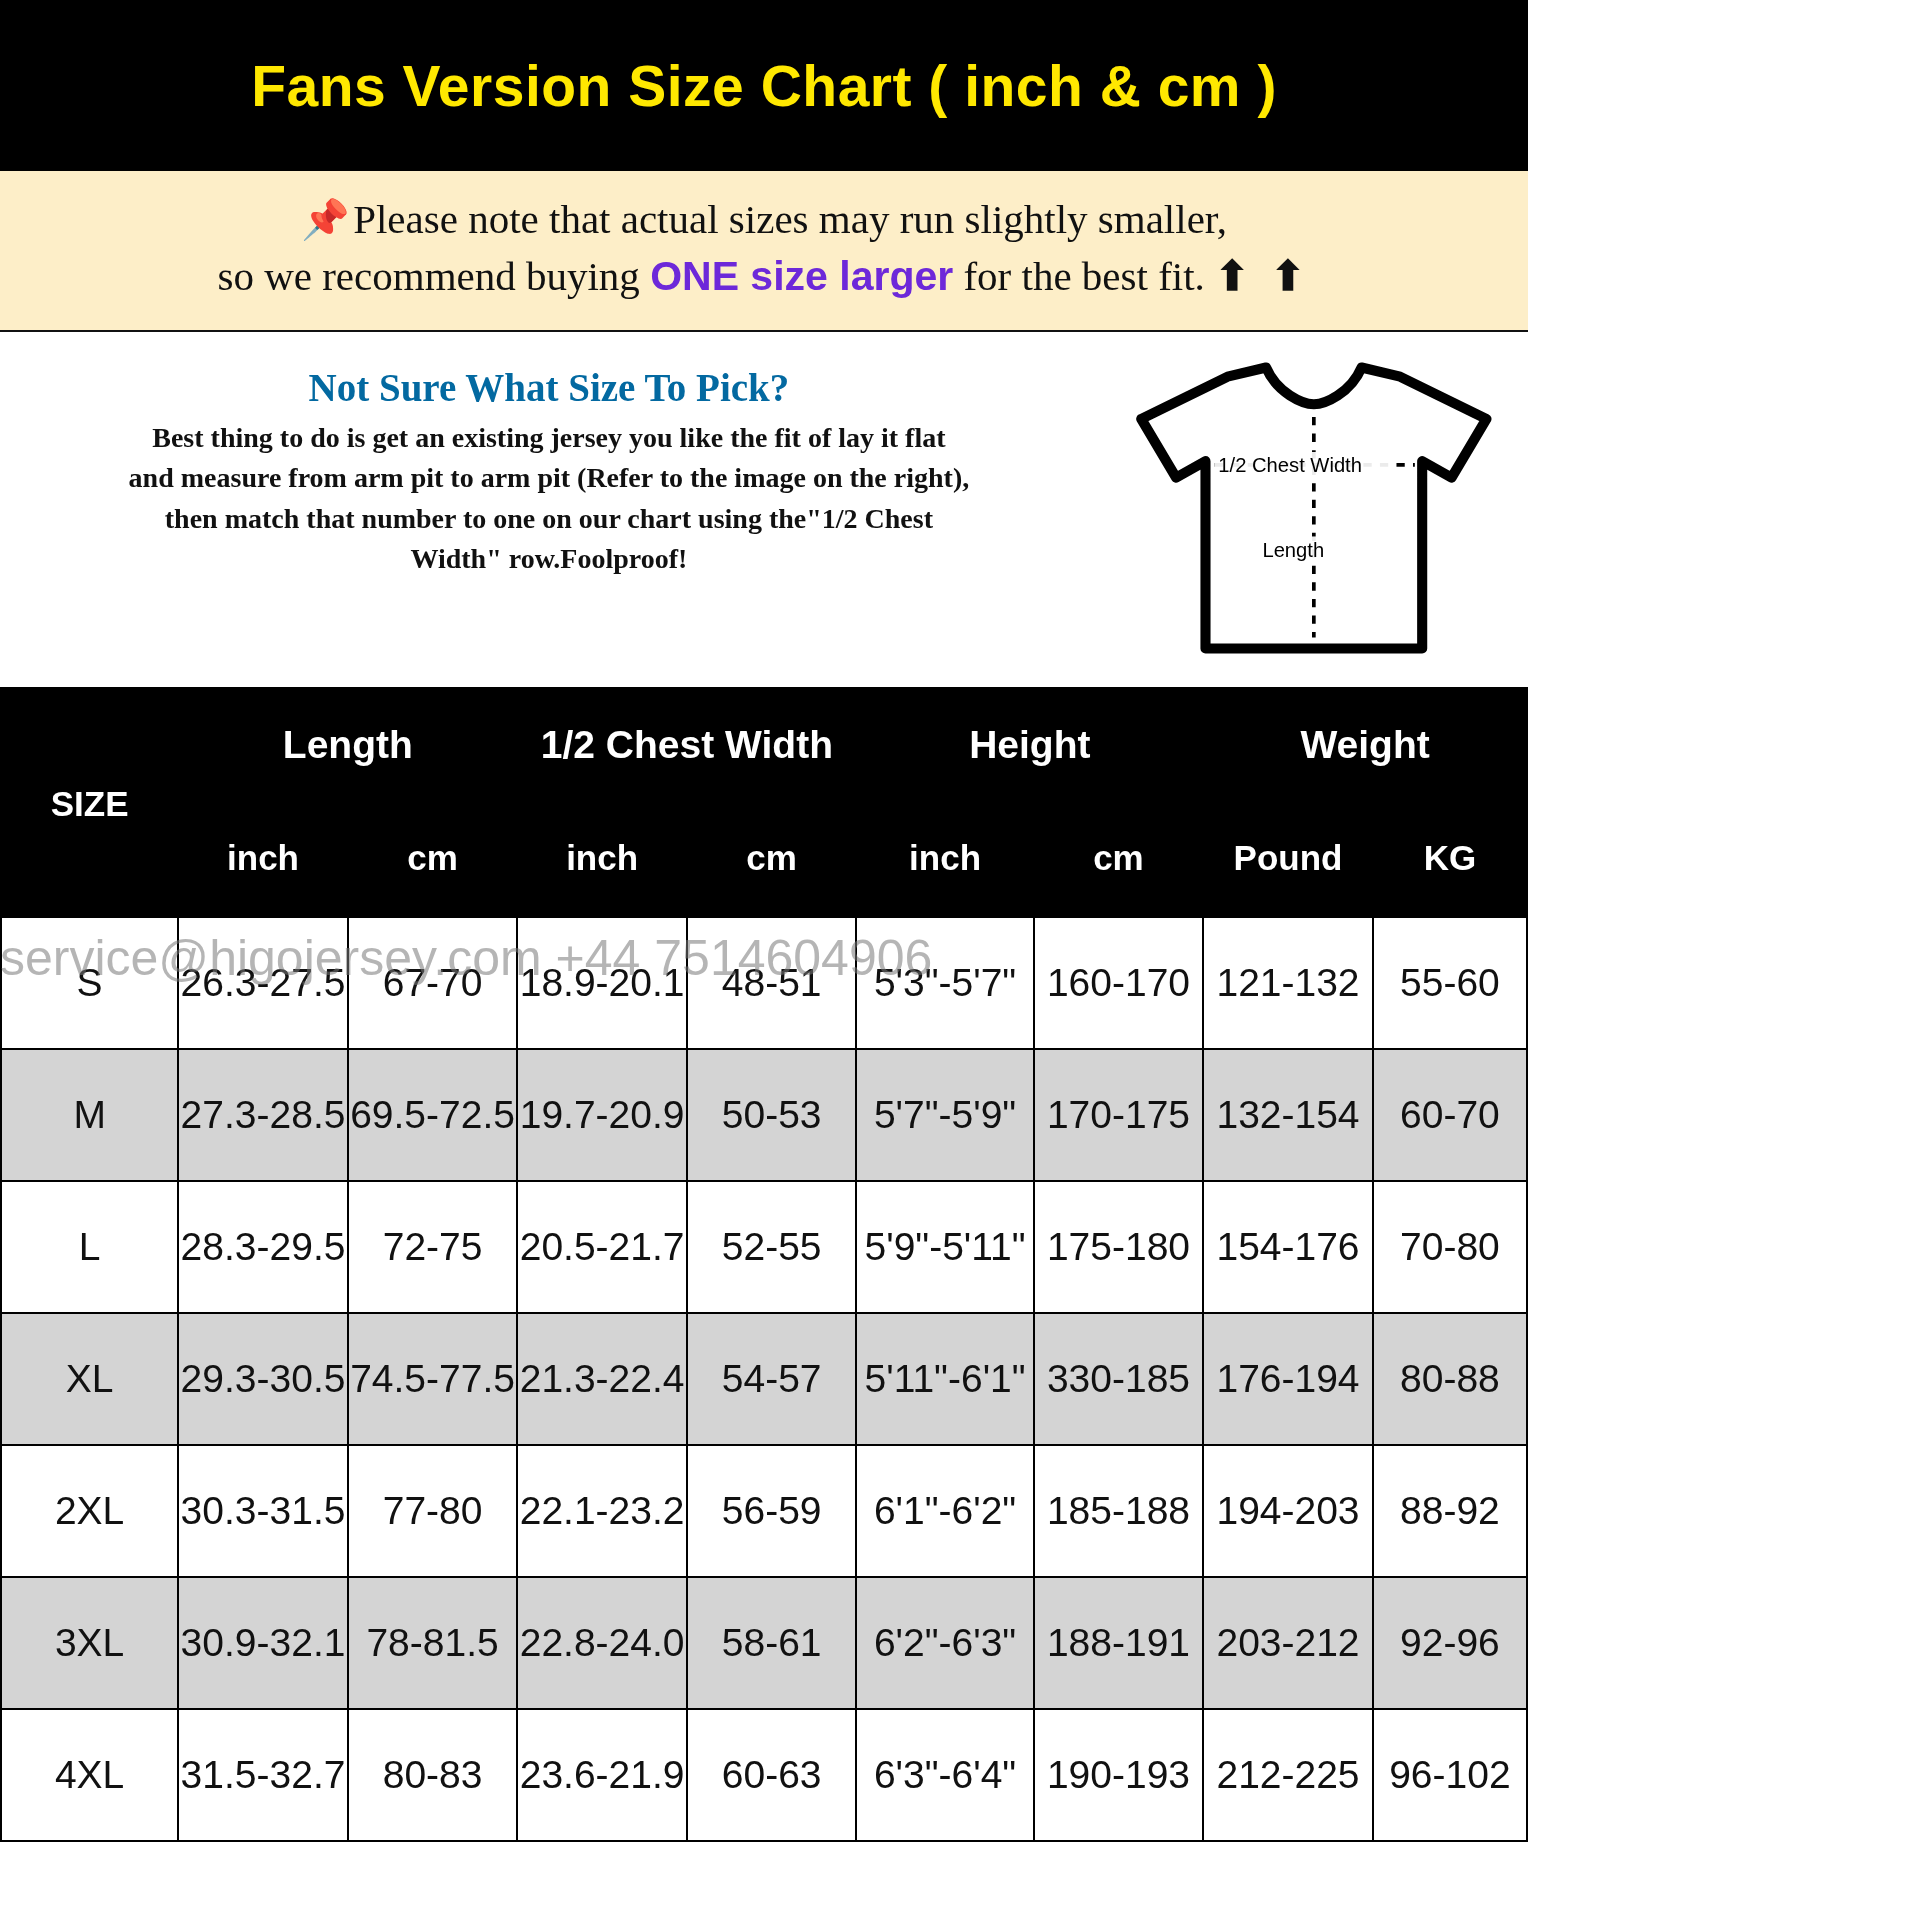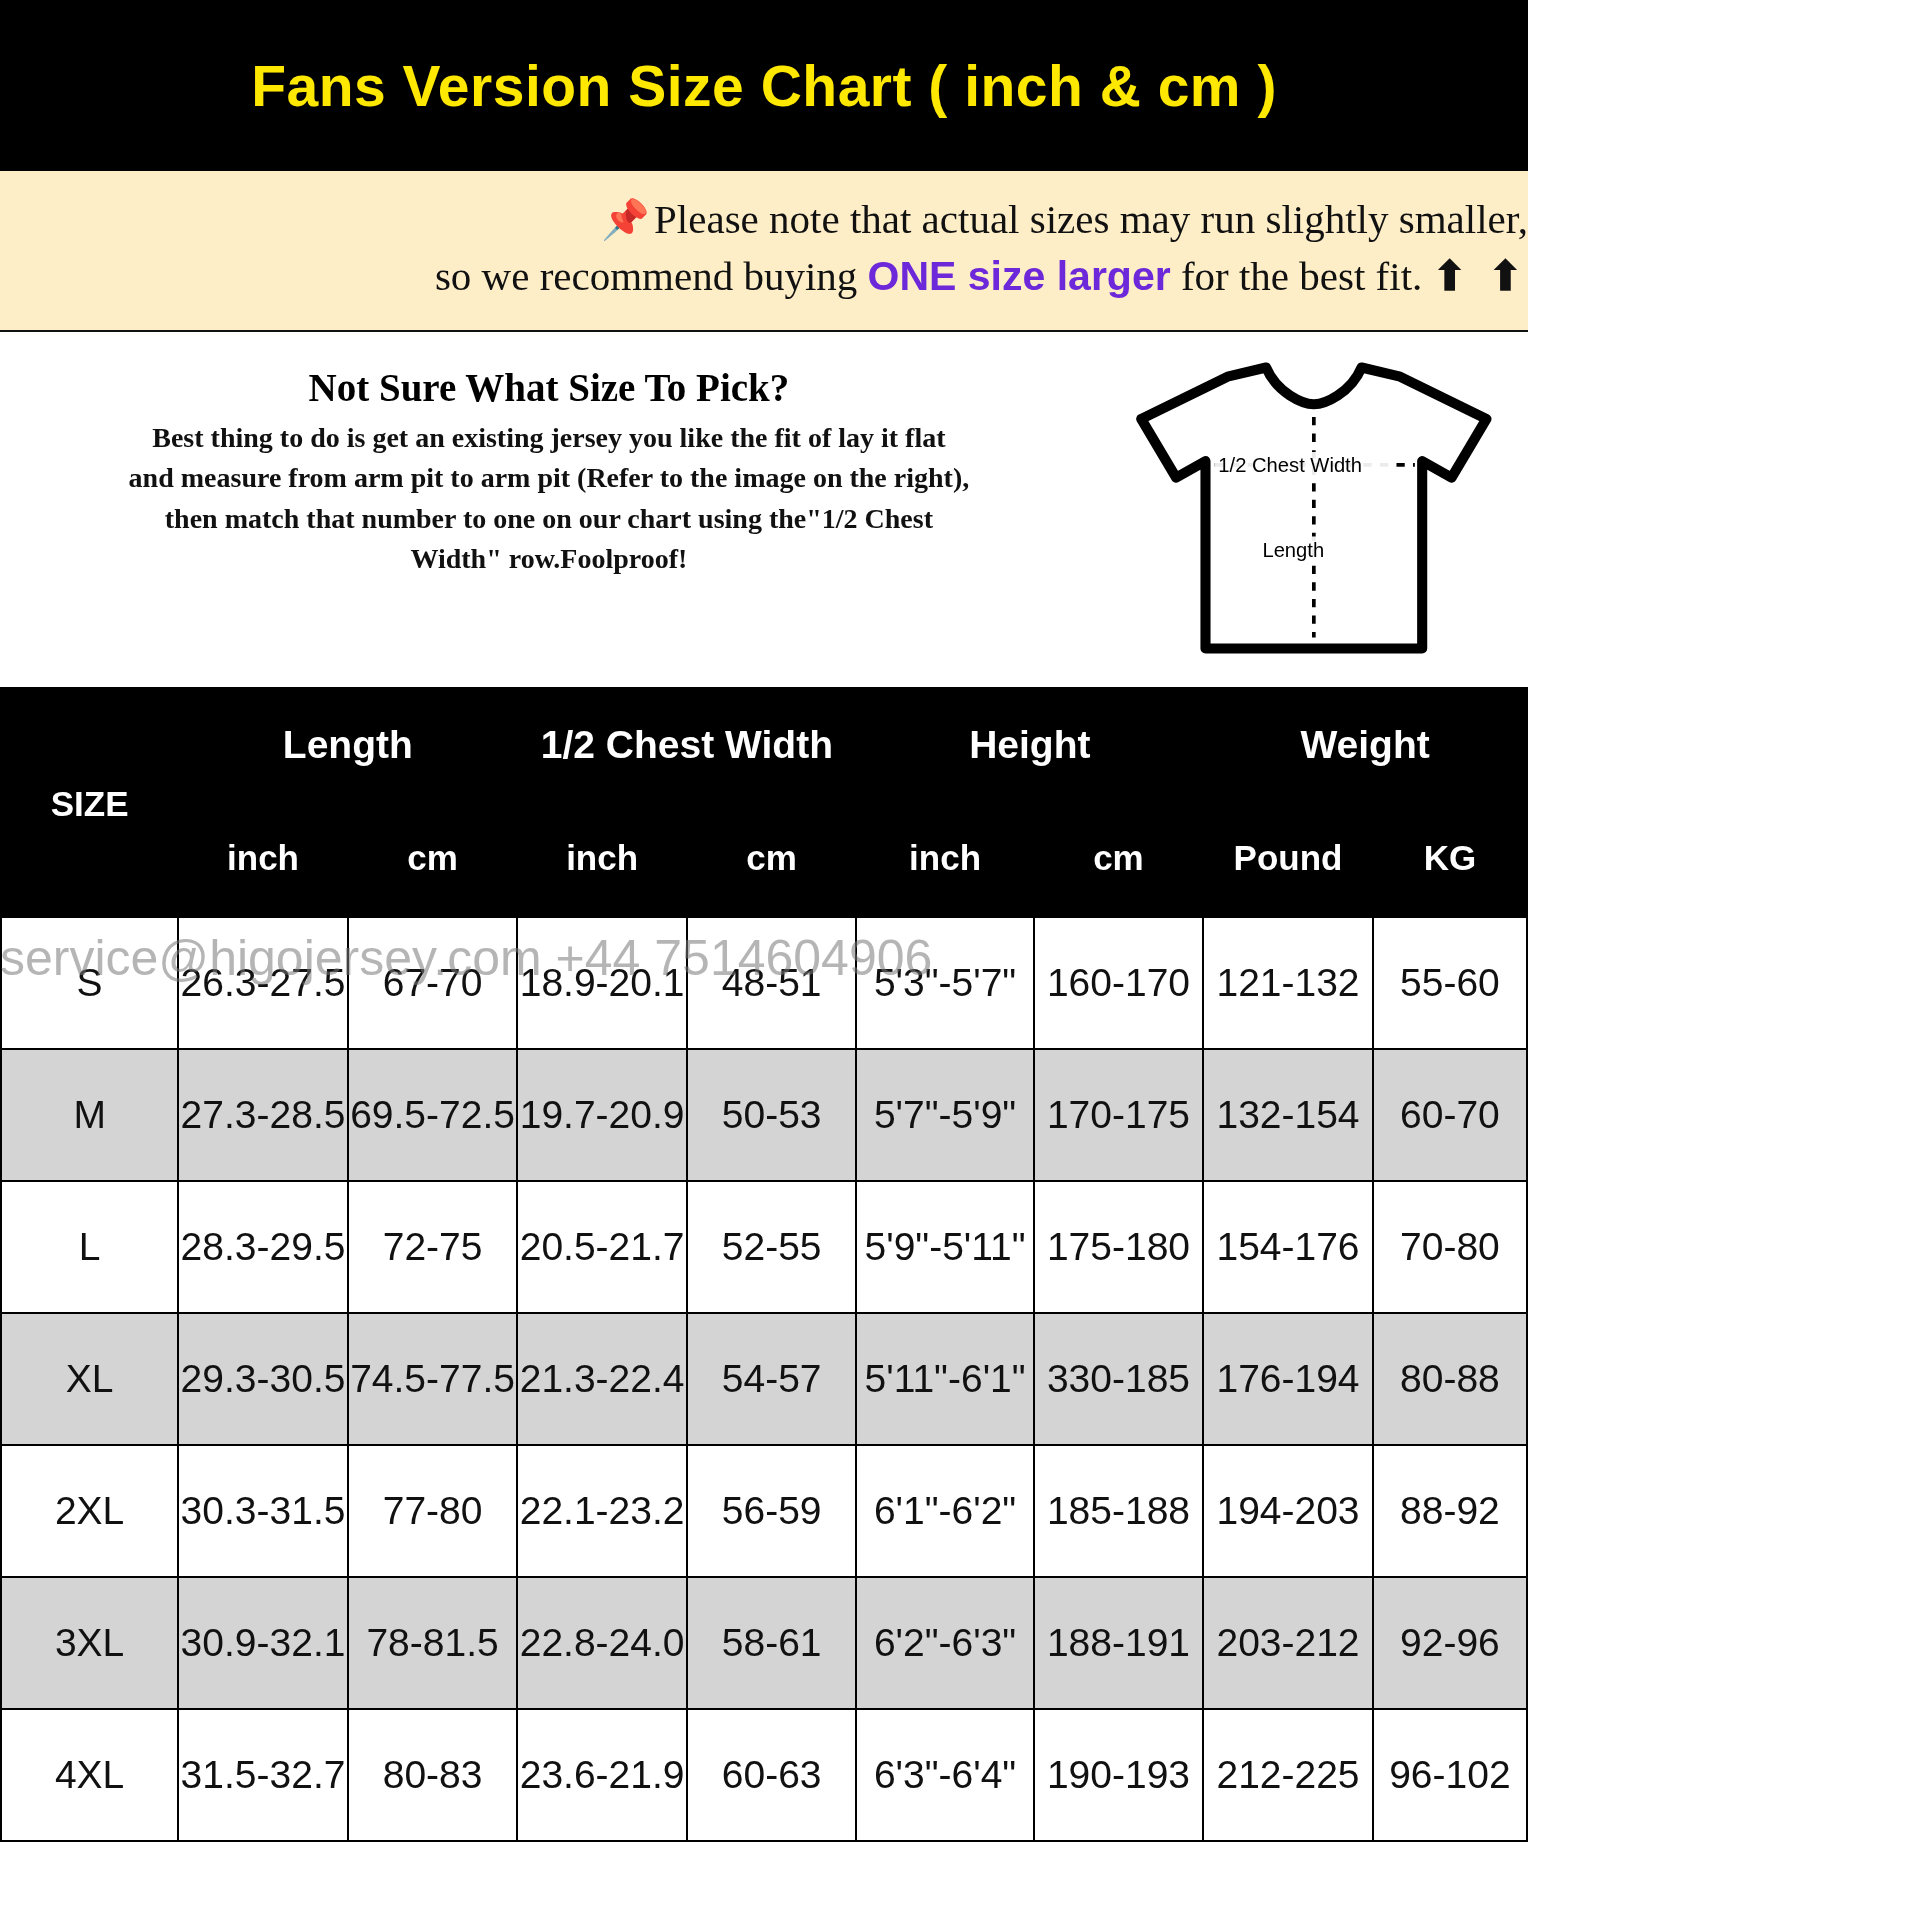--- a/index.html
+++ b/index.html
@@ -30,21 +30,21 @@
     font-size: 57px;
     font-weight: bold;
     letter-spacing: 0.5px;
     font-family: "Liberation Sans", sans-serif;
   }
 
   
   .note-bar {
     background: #fdeec8;
     padding: 20px 0 26px 0;
-    text-align: right;
+    text-align: center;
     border-bottom: 2.8px solid #111;
   }
   .note-line {
     font-size: 41px;
     color: #111111;
     line-height: 1.38;
     font-family: "Liberation Serif", serif;
     white-space: nowrap;
   }
   .pin-icon {
@@ -72,21 +72,21 @@
     min-height: 358px;
   }
   .help-text {
     flex: 1 1 auto;
     text-align: center;
     padding: 9.2px 9.2px 0 11px;
   }
   .help-text .help-head {
     font-size: 39px;
     font-weight: bold;
-    color: #000000;
+    color: #0369a1;
     margin-bottom: 7.3px;
     font-family: "Liberation Serif", serif;
   }
   .help-text .help-body {
     font-size: 28px;
     font-weight: bold;
     line-height: 1.45;
     color: #111;
     font-family: "Liberation Serif", serif;
   }

